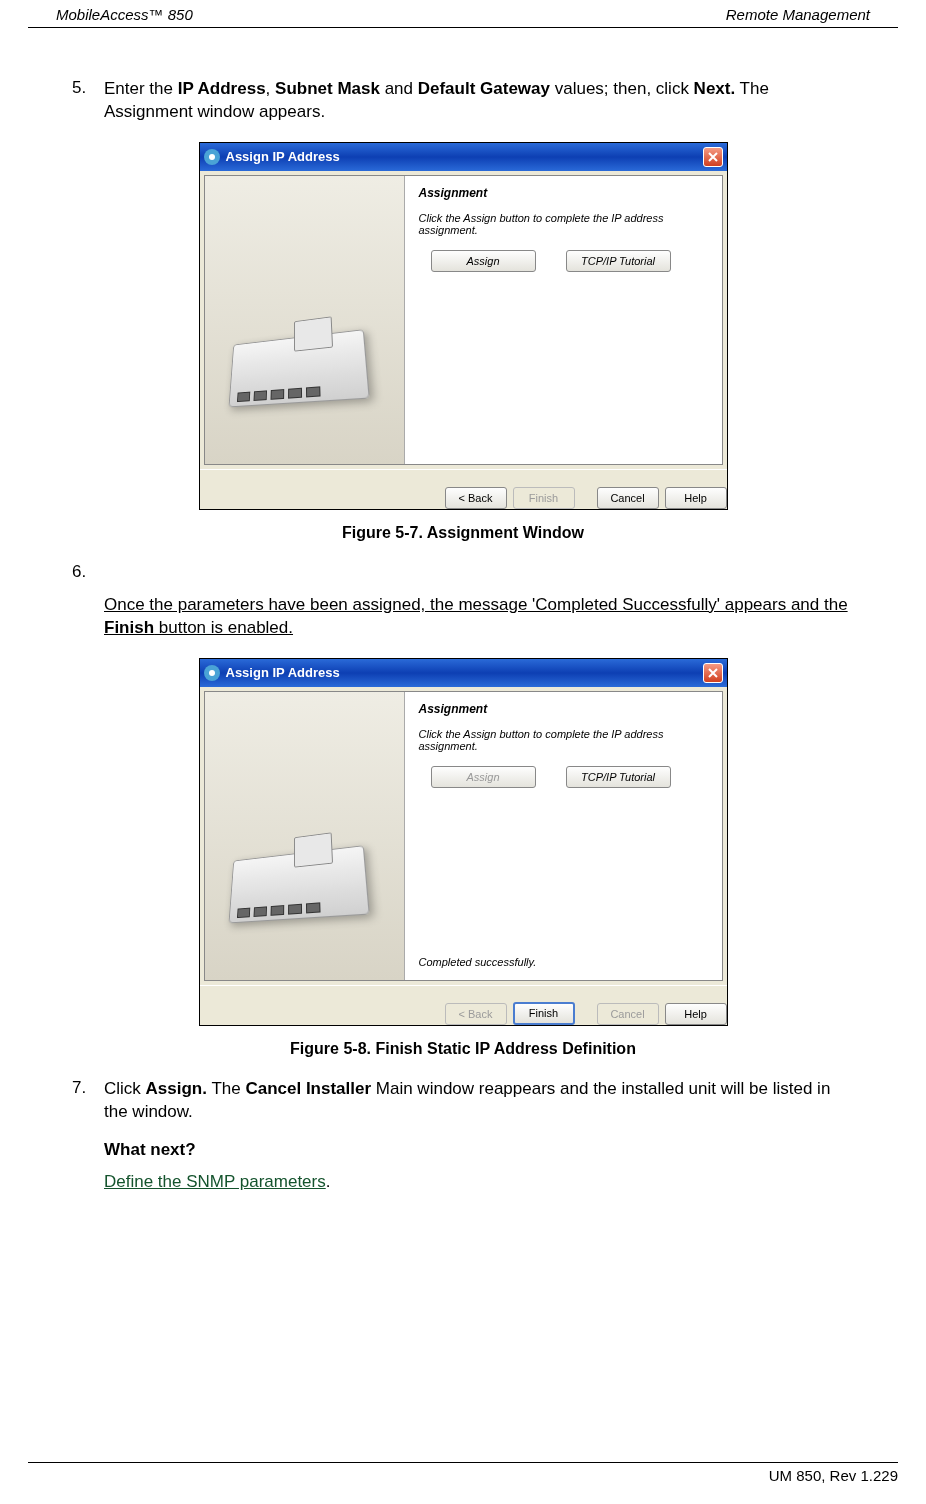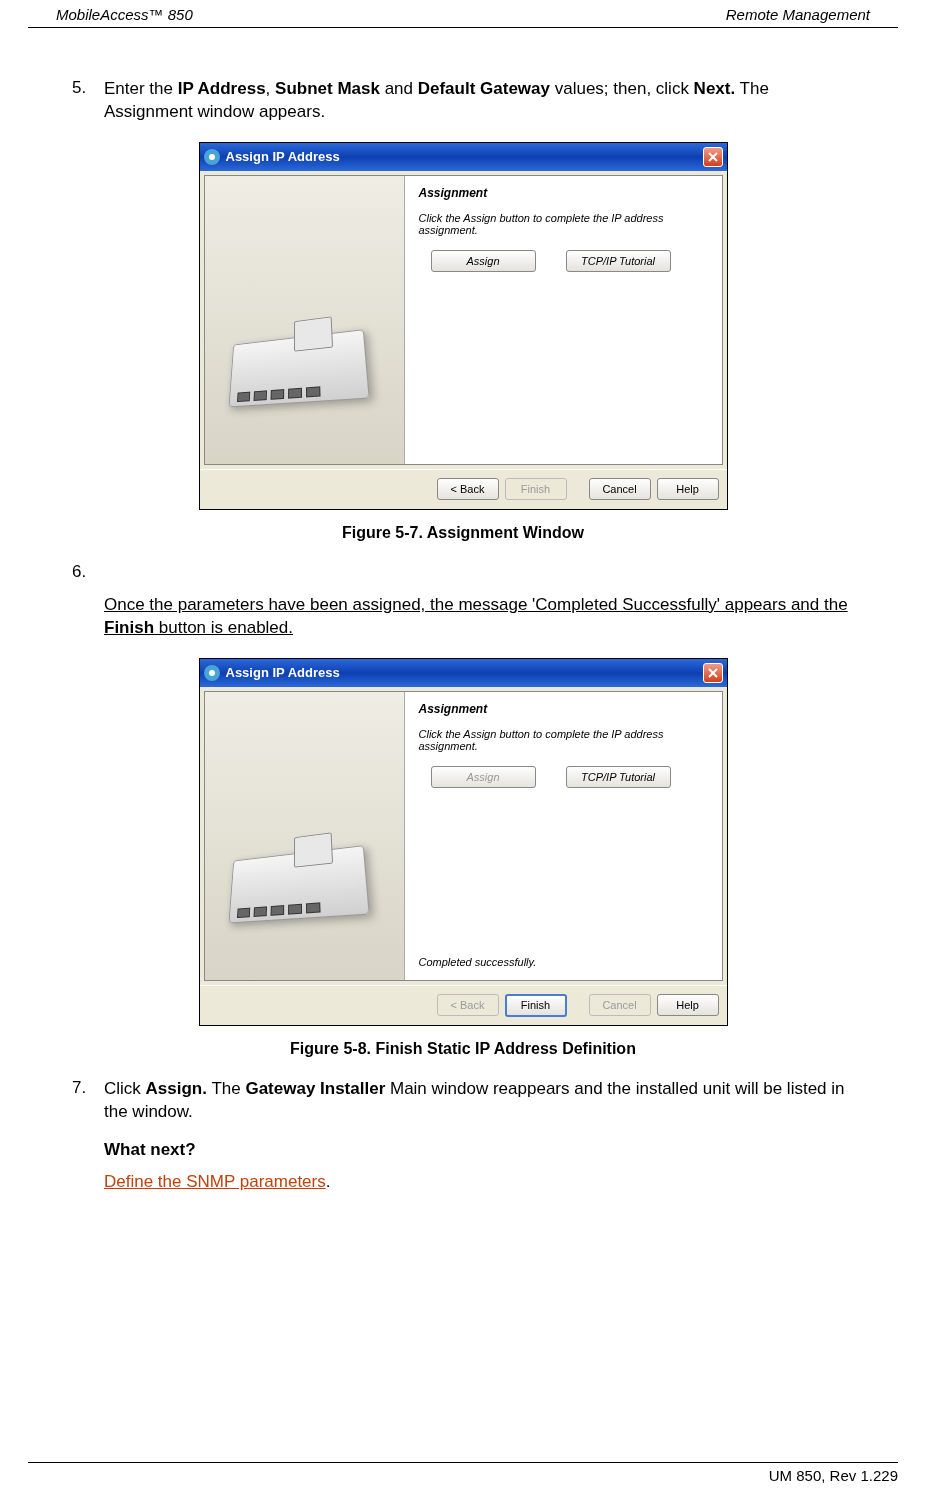--- a/index.html
+++ b/index.html
@@ -48,21 +48,21 @@
       font-size: 16px;
       margin: 14px 0 20px 0;
     }
     .bold { font-weight: bold; }
     .subheading {
       font-weight: bold;
       font-size: 17px;
       margin: 16px 0 12px 32px;
     }
     .link-line { margin-left: 32px; font-size: 17px; }
-    .link-line a { color: #c2410c; text-decoration: underline; }
+    .link-line a { color: #14532d; text-decoration: underline; }
     .footer {
       position: absolute;
       bottom: 20px;
       left: 28px;
       right: 28px;
       border-top: 1px solid #000;
       padding-top: 4px;
       display: flex;
       justify-content: flex-end;
       font-size: 15px;
@@ -218,23 +218,22 @@
       bottom: 12px;
       left: 14px;
       font-size: 11px;
     }
     .dialog-footer {
       height: 40px;
       background: #ece9d8;
       border-top: 1px solid #fff;
       display: flex;
       justify-content: flex-end;
-      align-items: center;
+      align-items: flex-end;
       gap: 6px;
-      padding-right: 8px;
     }
     .nav-btn {
       width: 62px;
       height: 22px;
       background: linear-gradient(to bottom, #fefefe, #e4e3dc);
       border: 1px solid #888;
       border-radius: 3px;
       font-size: 11px;
       display: flex;
       align-items: center;
@@ -367,21 +366,21 @@
         <div class="nav-btn">Help</div>
       </div>
     </div>
   </div>
 
   <div class="figure-caption">Figure 5-8. Finish Static IP Address Definition</div>
 
   <div class="list-item">
     <div class="list-num">7.</div>
     <div class="list-text">
-      <span>Click </span><span class="bold">Assign.</span><span> The </span><span class="bold">Gateway Installer</span><span> Main window reappears and the installed unit will be listed in the window.</span>
+      <span>Click </span><span class="bold">Assign.</span><span> The </span><span class="bold">Cancel Installer</span><span> Main window reappears and the installed unit will be listed in the window.</span>
     </div>
   </div>
 
   <div class="subheading">What next?</div>
 
   <div class="link-line">
     <a href="#">Define the SNMP parameters</a><span>.</span>
   </div>
 
 </div>

